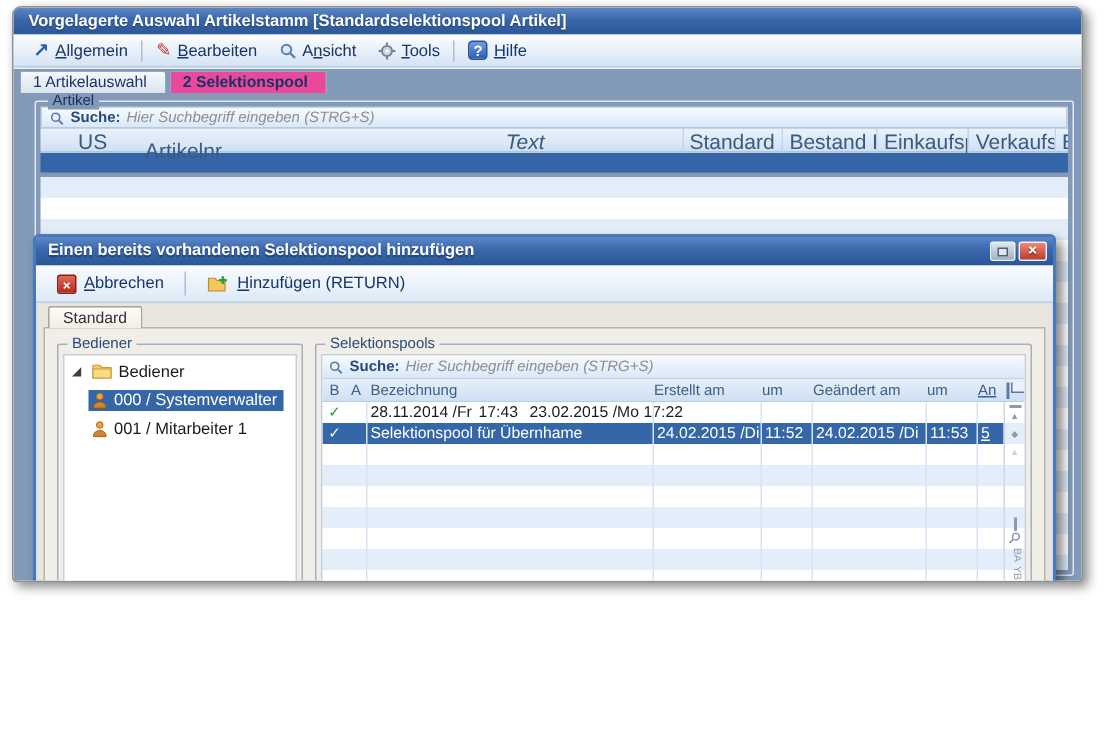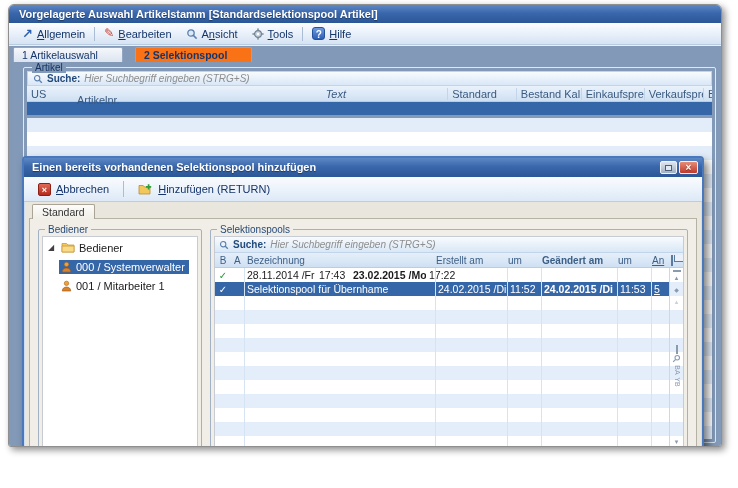--- a/index.html
+++ b/index.html
@@ -1,54 +1,54 @@
 <!DOCTYPE html>
 <html><head>
 <meta charset="utf-8">
 <style>
   * { margin:0; padding:0; box-sizing:border-box; }
   html,body { width:738px; height:488px; background:#fff; overflow:hidden;
     font-family:"Liberation Sans","DejaVu Sans",sans-serif; font-size:11px; color:#1a1a1a; }
 
   
-  .win { position:absolute; left:8px; top:4px; width:714px; height:443px;
+  .win { position:absolute; left:8px; top:4px; width:714px; height:384px;
     border:1px solid #8f8f8f; border-radius:6px 6px 3px 3px;
     box-shadow:3px 3px 7px rgba(0,0,0,.45); background:#e9f0fa; overflow:hidden; }
   .tbar { height:18px; background:linear-gradient(#5d88c6,#3a67ac 45%,#2b5796);
     color:#fff; font-weight:bold; line-height:18px; padding-left:10px;
     text-shadow:0 1px 1px rgba(0,0,0,.4); }
   .mbar { height:22px; background:linear-gradient(#fdfeff,#e7eff9 55%,#d5e3f3);
     border-bottom:1px solid #b9cbe0; display:flex; align-items:center; padding-left:6px; }
   .mitem { display:flex; align-items:center; gap:4px; padding:2px 7px; color:#15356b; cursor:default; }
   .mitem u { text-decoration:underline; }
   .msep { width:1px; height:14px; background:#aabdd4; margin:0 2px; }
   .ico-ne { color:#2d5fb0; font-weight:bold; font-size:13px; line-height:11px; }
   .ico-help { width:13px; height:13px; border-radius:3px; background:linear-gradient(#6f9be0,#2c5fb4);
     color:#fff; font-weight:bold; font-size:10px; text-align:center; line-height:13px; border:1px solid #24509c; }
   .ico-edit { color:#c23a2b; font-size:12px; line-height:11px; font-weight:bold; }
 
   .content { position:absolute; left:0; right:0; top:41px; bottom:0; background:#8299b8; }
   .tabs { height:16px; padding-left:4px; display:flex; align-items:flex-end; }
-  .tab { padding:1px 24px 1px 8px; font-size:10.5px; color:#15356b;
+  .tab { padding:1px 12px 1px 8px; font-size:10.5px; color:#15356b;
     background:linear-gradient(#f5f8fc,#dbe4ef); border:1px solid #93a7c2; border-bottom:none;
-    border-radius:2px 2px 0 0; margin-right:12px;text-align:right; }
-  .tab.on { background:#f97316; font-weight:bold; position:relative; z-index:2; }
+    border-radius:2px 2px 0 0; margin-right:2px;text-align:right; }
+  .tab.on { background:#ec4899; font-weight:bold; position:relative; z-index:2; }
 
   
   .g-art { position:absolute; left:14px; right:5px; top:21px; bottom:3px;
     border:1px solid #dfe8f3; border-radius:2px; padding:3px; }
   .glabel { position:absolute; top:-6px; left:8px; padding:0 3px; background:#8299b8;
     color:#13325f; font-size:10px; }
   .sbar { height:15px; background:linear-gradient(#f8fbfe,#d9e7f7); border:1px solid #c2d4e9;
     display:flex; align-items:center; gap:4px; padding:0 5px; }
   .slbl { font-weight:bold; color:#234a7c; font-size:10px; }
   .ph { font-style:italic; color:#8d8d8d; font-size:10px; }
   .thead { height:16px; display:flex; align-items:center;
     background:linear-gradient(#eaf2fb,#cfe0f3); border-bottom:1px solid #b9cde4;
-    color:#3a5a80; font-size:11px; }
+    color:#3a5a80; font-size:14px;padding-left:21px; }
   .thead > div { padding:0 4px; overflow:hidden; white-space:nowrap; }
   .hc0{width:48px;} .hc1{width:262px;margin-top:12px;} .hc2{width:132px;font-style:italic;} .hc3{width:72px;border-left:1px solid #c2d5ea;}
   .hc4{width:68px;border-left:1px solid #c2d5ea;} .hc5{width:66px;border-left:1px solid #c2d5ea;text-align:center;}
   .hc6{width:62px;border-left:1px solid #c2d5ea;} .hc7{flex:1;border-left:1px solid #c2d5ea;}
   .selrow { height:13px; background:#3566a7; }
   .stripes { position:absolute; left:3px; right:3px; top:50px; bottom:3px;
     background:repeating-linear-gradient(180deg,#e3edfa 0 14px,#ffffff 14px 28px); }
 
   
   .dlg { position:absolute; left:13px; top:110px; width:682px; height:361px;
@@ -103,21 +103,21 @@
   .phead { height:15px; display:flex; align-items:center;
     background:linear-gradient(#e6effa,#cfe0f3); border-bottom:1px solid #b9cde4;
     color:#3c5f86; font-size:10px; }
   .phead > div { padding:0 3px; white-space:nowrap; overflow:hidden; }
   .plist { position:absolute; left:0; right:0; top:31px; bottom:0;
     background:repeating-linear-gradient(180deg,#ffffff 0 14px,#e4eefa 14px 28px); }
   .prow { height:14px; display:flex; align-items:center; font-size:10.5px; margin-right:14px; }
   .prow > div { padding:0 3px; white-space:nowrap; overflow:hidden; }
   .prow.sel { background:#3566a7; color:#fff; }
   .cb{width:16px;text-align:center;} .ca{width:13px;} .cn{flex:1;}
-  .cd1{width:72px;} .ct1{width:34px;} .cd2{width:76px;font-weight:bold;} .ct2{width:34px;} .can{width:18px;text-decoration:underline;} .cic{width:16px;}
+  .cd1{width:72px;} .ct1{width:34px;} .cd2{width:76px;} .ct2{width:34px;} .can{width:18px;text-decoration:underline;} .cic{width:16px;}
   .check { color:#1f9b31; font-weight:bold; font-size:10px; }
   .prow.sel .check { color:#fff; }
   .ghost { position:absolute; inset:0; display:flex; pointer-events:none; margin-right:14px; }
   .ghost > div { height:100%; }
   .ghost .vline { border-left:1px solid #d6e3f3; }
   .copyic { position:relative; width:9px; height:8px; border:1px solid #5a7aa0; background:#eaf1fa; margin-left:1px; }
   .copyic::after { content:""; position:absolute; left:2px; top:-3px; width:9px; height:8px;
     border:1px solid #5a7aa0; background:#eaf1fa; }
 
   

